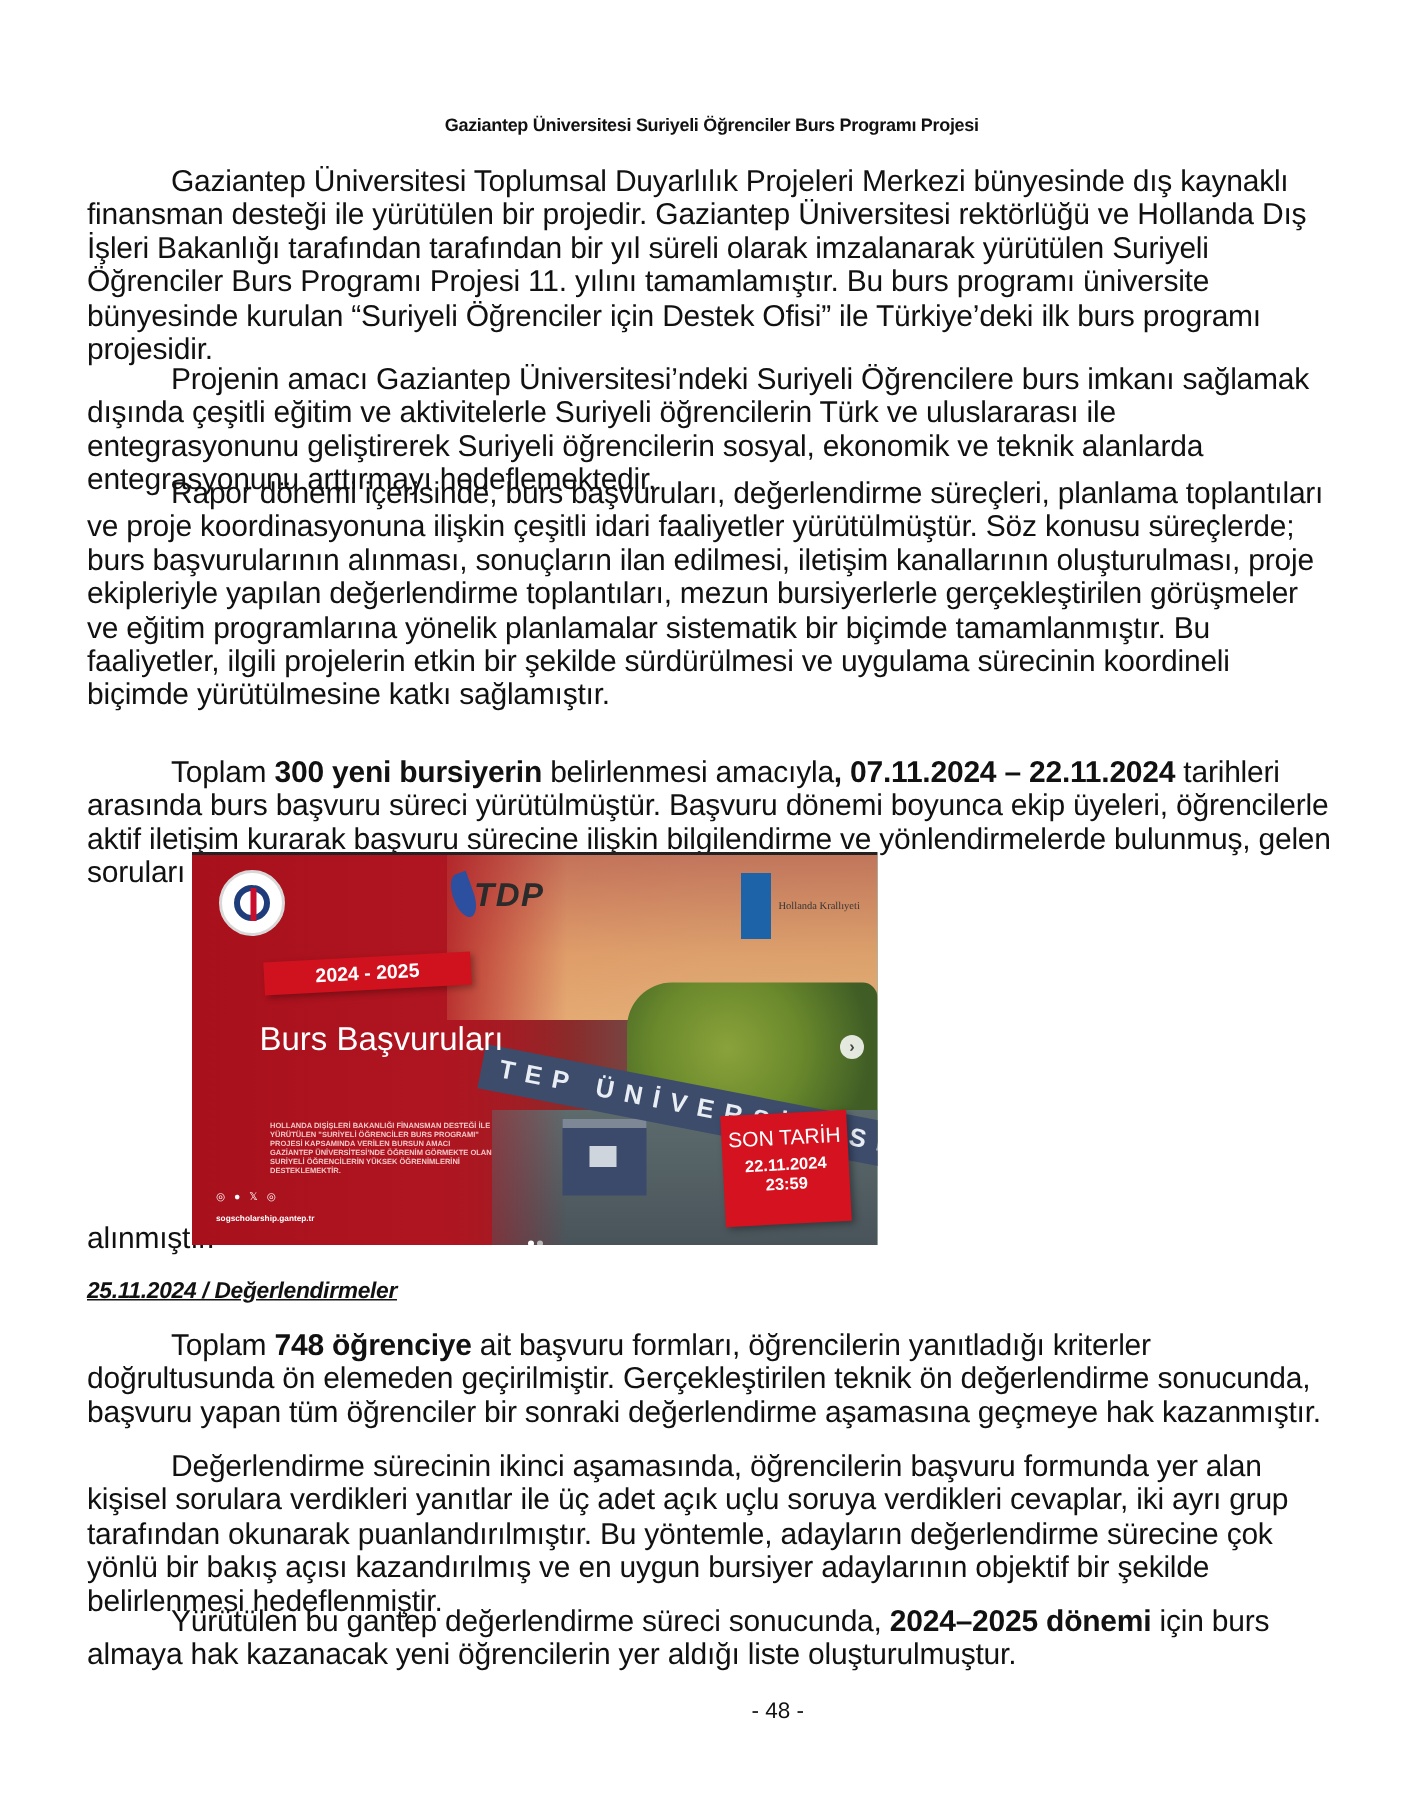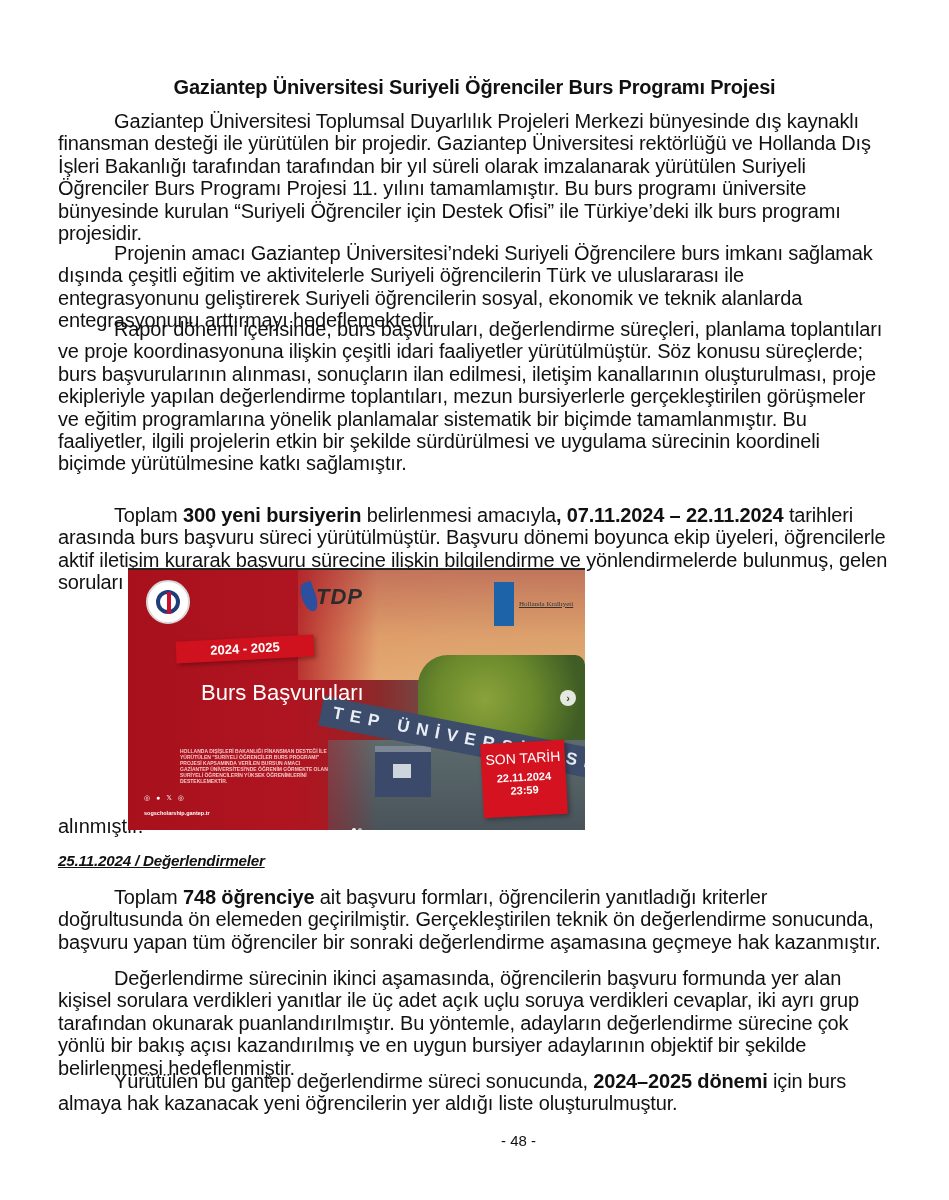--- a/index.html
+++ b/index.html
@@ -1,20 +1,20 @@
 <!DOCTYPE html>
 <html><head>
 <meta charset="utf-8">
 <style>
   html, body { margin: 0; padding: 0; background: #ffffff; }
   body { width: 949px; height: 1200px; position: relative; overflow: hidden;
          font-family: "Liberation Sans", sans-serif; color: #111; }
   .page { position: absolute; left: 0; top: 0; width: 949px; height: 1200px; }
   .title { position: absolute; top: 76px; left: 0; width: 949px; text-align: center;
-           font-weight: bold; font-size: 20px; letter-spacing: -0.2px; }
+           font-weight: bold; font-size: 12px; letter-spacing: -0.2px; }
   .para { position: absolute; left: 58px; width: 832px; font-size: 20px; line-height: 22.4px;
           letter-spacing: -0.15px; }
   .para .ind { display: inline-block; width: 56px; }
   .heading { position: absolute; left: 58px; font-weight: bold; font-size: 15.2px; text-decoration: underline;
              letter-spacing: -0.2px; }
   b { font-weight: bold; }
   .footer { position: absolute; top: 1132px; left: 0; width: 949px; text-align: center; font-size: 15px; padding-left: 44px; }
 
   
   .banner { position: absolute; left: 128px; top: 568px; width: 457px; height: 260px; overflow: hidden;
@@ -38,25 +38,25 @@
   .logo-gaun { position: absolute; left: 18px; top: 10px; width: 44px; height: 44px; border-radius: 50%;
             background: #fff; border: 2px solid #d8d8d8; box-sizing: border-box; }
   .logo-gaun .inner { position: absolute; left: 8px; top: 8px; width: 24px; height: 24px; border-radius: 50%;
             border: 4px solid #1f3d7a; box-sizing: border-box; }
   .logo-gaun .bar { position: absolute; left: 19px; top: 10px; width: 4px; height: 22px; background: #c8102e; }
   .logo-tdp { position: absolute; left: 188px; top: 14px; font-weight: bold; font-style: italic;
             font-size: 22px; color: #2b2b2b; letter-spacing: 1px; }
   .logo-tdp .swirl { position: absolute; left: -14px; top: -2px; width: 14px; height: 30px; border-radius: 50% 0 50% 50%;
             background: #2c4fa0; transform: rotate(-20deg); }
   .logo-nl { position: absolute; left: 366px; top: 12px; width: 20px; height: 44px; background: #1d63a8; }
-  .logo-nl-text { position: absolute; left: 391px; top: 30px; font-size: 7px; color: #333; font-family: "Liberation Serif", serif; text-decoration: underline; }
+  .logo-nl-text { position: absolute; left: 391px; top: 30px; font-size: 7px; color: #333; font-family: "Liberation Serif", serif; }
   .year-ribbon { position: absolute; left: 48px; top: 68px; width: 138px; height: 22px; background: #d0121f;
             transform: rotate(-3deg); color: #fff; font-weight: bold; font-size: 13px; text-align: center; line-height: 22px;
             box-shadow: 2px 2px 4px rgba(0,0,0,0.3); }
-  .burs { position: absolute; left: 45px; top: 110px; color: #fff; font-size: 22px; margin-left: 28px; }
+  .burs { position: absolute; left: 45px; top: 110px; color: #fff; font-size: 22px; }
   .basladi { position: absolute; left: 58px; top: 130px; color: #fff; font-weight: bold; font-size: 36px; letter-spacing: 1px; }
   .small-desc { position: absolute; left: 52px; top: 178px; width: 150px; color: #f3c7c7; font-size: 5px; line-height: 6px; font-weight: bold; }
   .social { position: absolute; left: 16px; top: 224px; color: #fff; font-size: 7px; letter-spacing: 2px; }
   .website { position: absolute; left: 16px; top: 240px; color: #fff; font-size: 5.5px; font-weight: bold; }
   .deadline { position: absolute; left: 354px; top: 172px; width: 84px; height: 74px; background: #d5121f;
             transform: rotate(-3deg); color: #fff; text-align: center; box-shadow: 2px 2px 5px rgba(0,0,0,0.35); }
   .deadline .lbl { font-size: 14px; margin-top: 8px; }
   .deadline .dt { font-size: 11px; font-weight: bold; margin-top: 5px; line-height: 13px; }
   .next-btn { position: absolute; left: 432px; top: 120px; width: 16px; height: 16px; border-radius: 50%;
             background: rgba(255,255,255,0.85); color: #444; font-size: 11px; line-height: 16px; text-align: center; font-weight: bold; }

